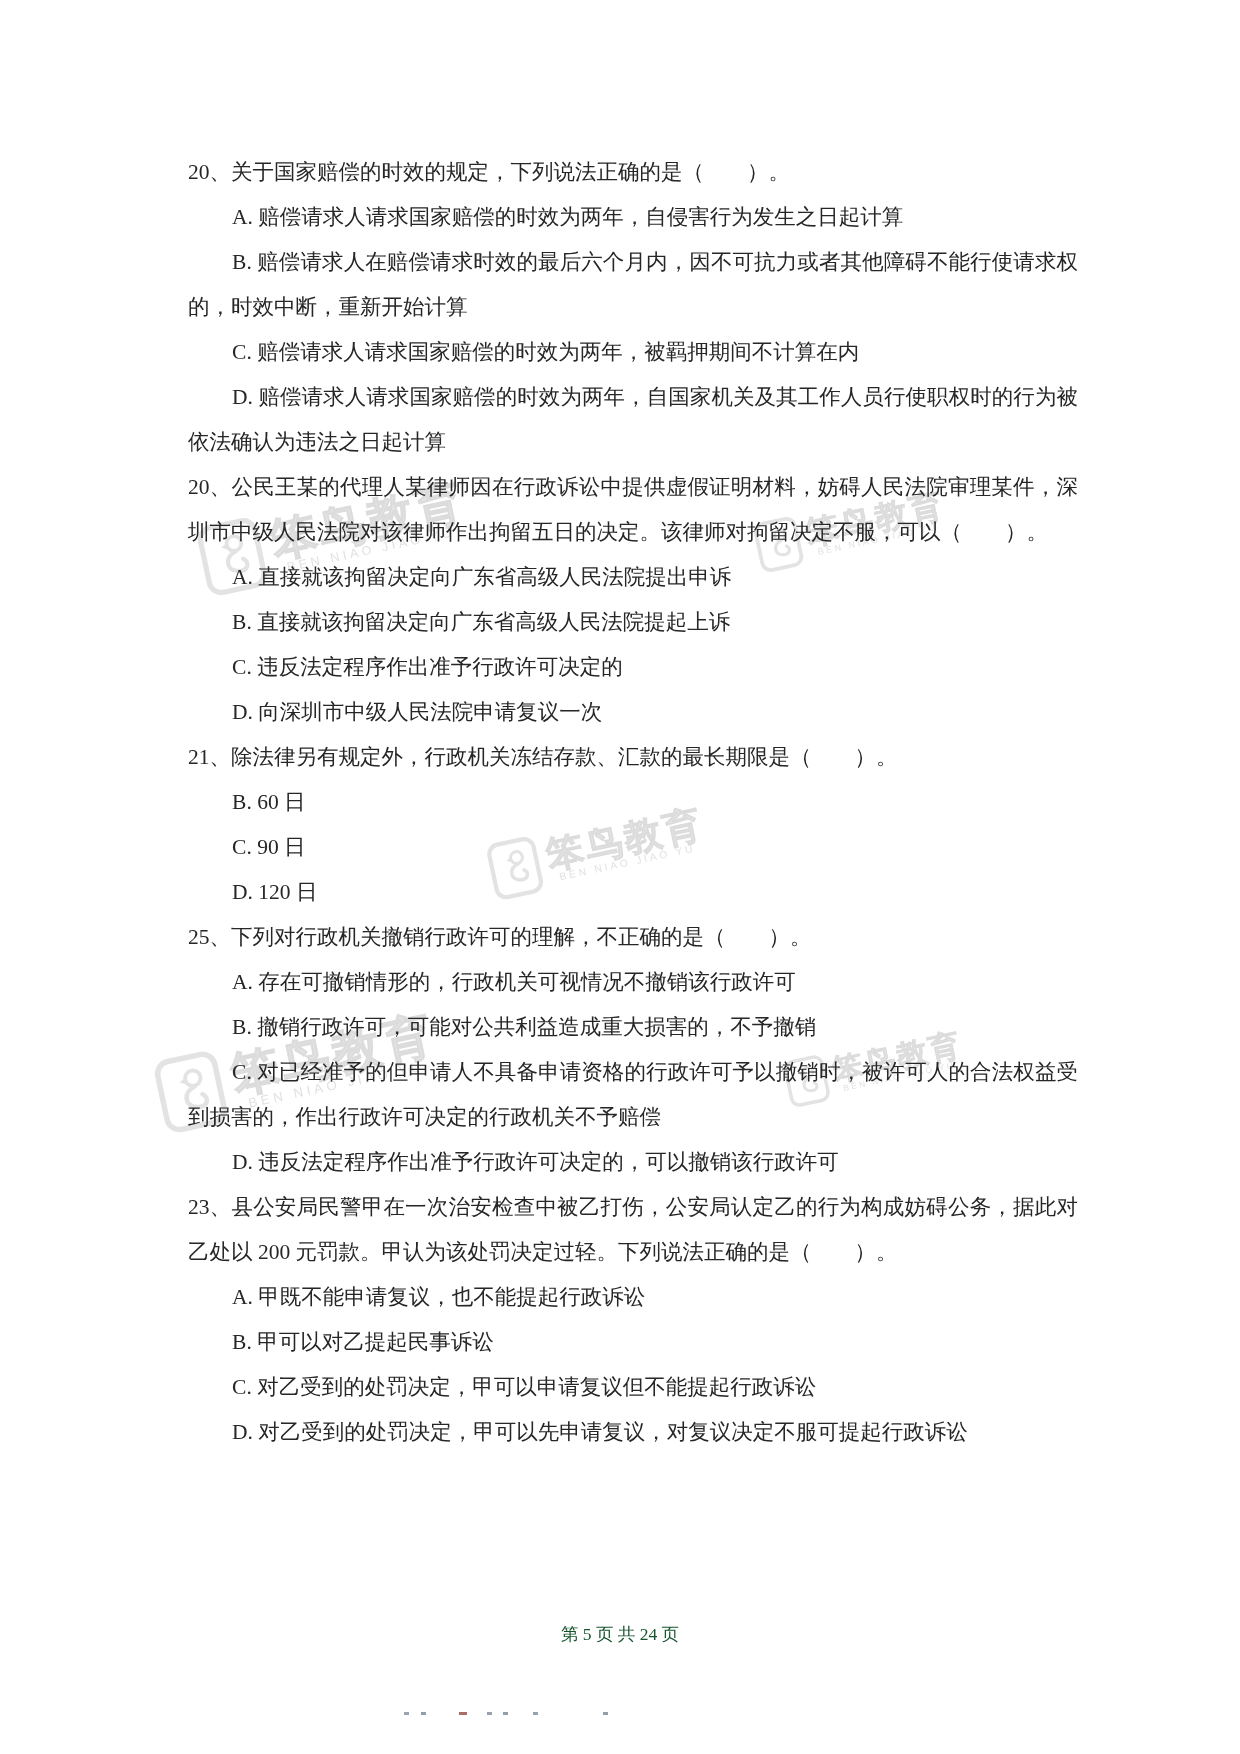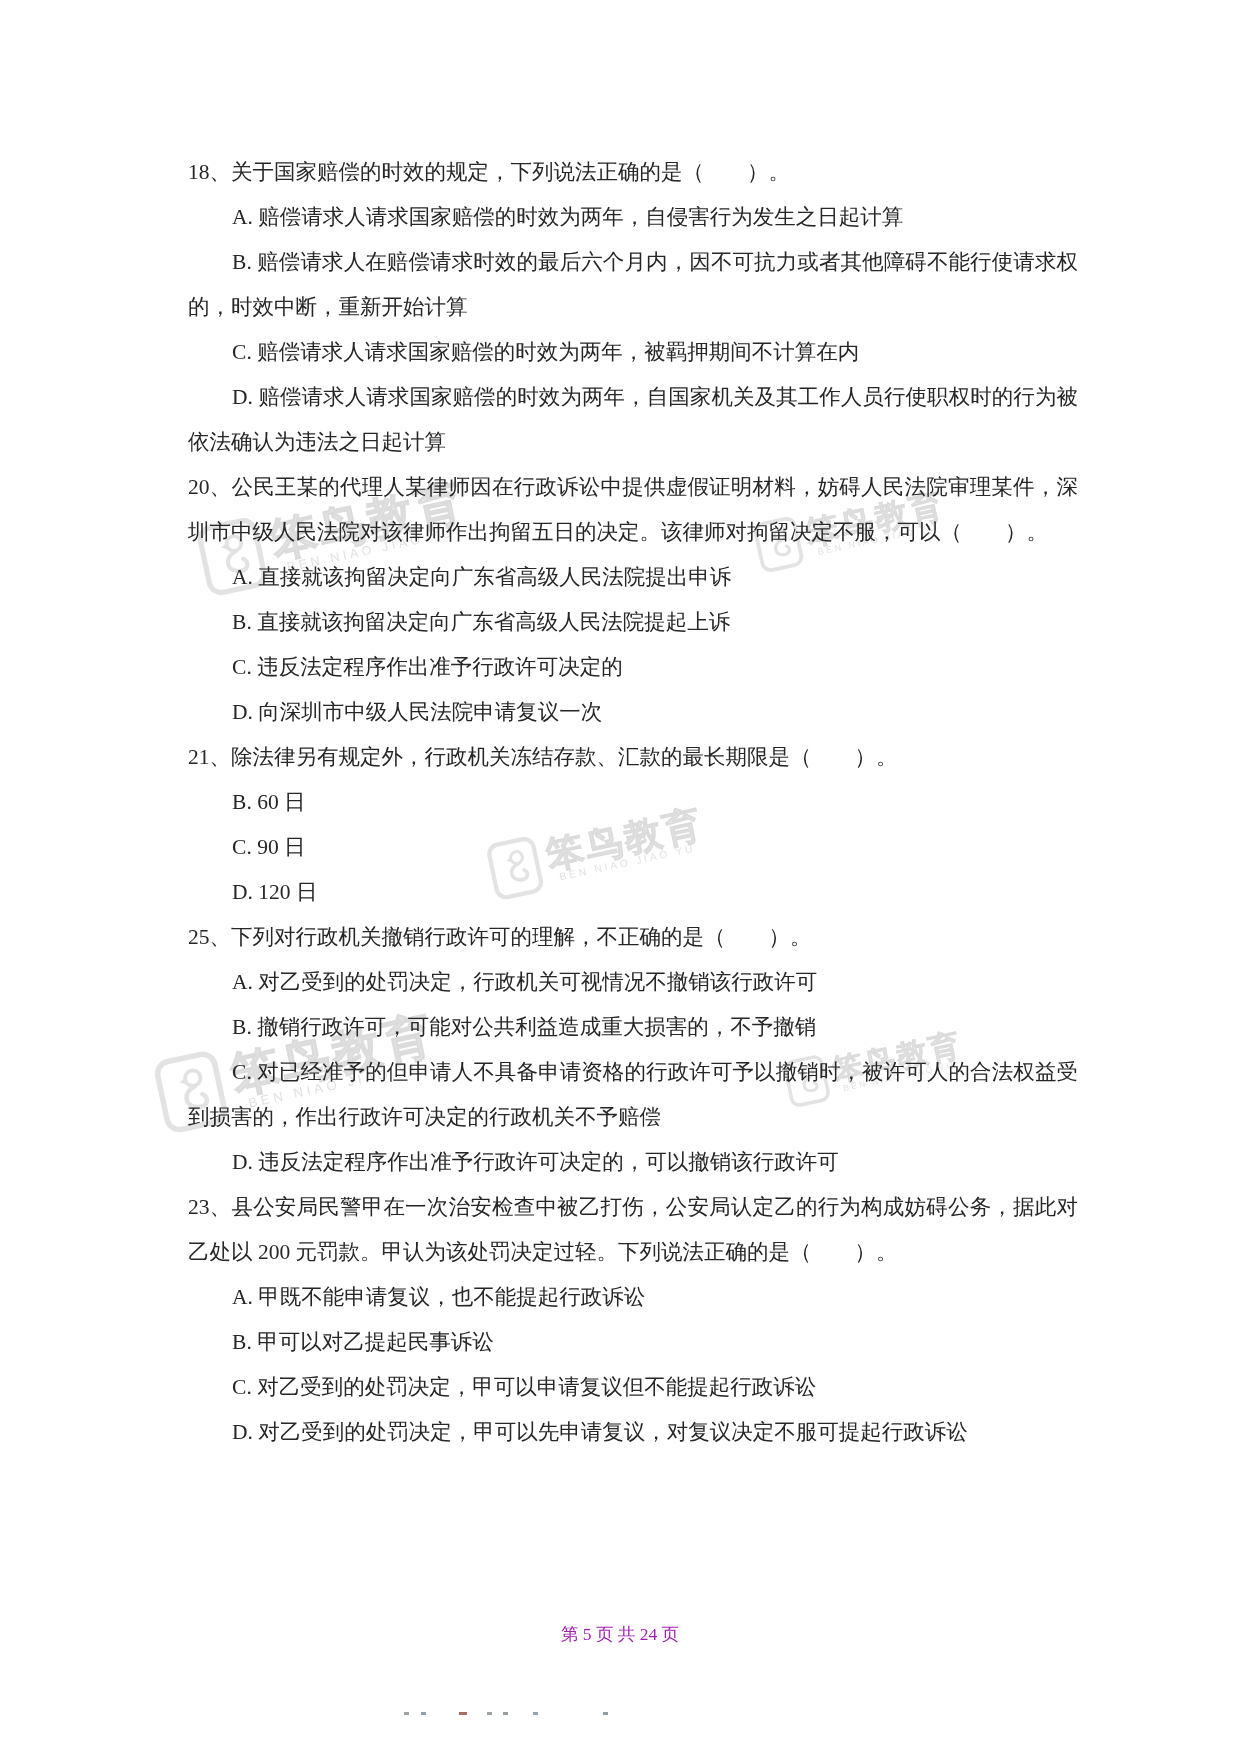--- a/index.html
+++ b/index.html
@@ -22,21 +22,21 @@
   }
   .question{margin:0;}
   .stem{text-indent:0;}
   .option{text-indent:2.05em;}
   .footer{
     position:absolute;
     left:0;top:1622px;
     width:100%;
     text-align:center;
     font-size:17.5px;
-    color:#a21caf;
+    color:#14532d;
   }
   
   .watermark{
     position:absolute;
     display:flex;
     align-items:center;
     gap:10px;
     transform-origin:left top;
     pointer-events:none;
     white-space:nowrap;
@@ -153,21 +153,21 @@
     </div>
     <div class="wm-col">
       <div class="wm-cn">笨鸟教育</div>
       <div class="wm-en">BEN NIAO JIAO YU</div>
     </div>
   </div>
 
   <div class="content">
 
     <div class="question">
-      <div class="stem">18、关于国家赔偿的时效的规定，下列说法正确的是（　　）。</div>
+      <div class="stem">20、关于国家赔偿的时效的规定，下列说法正确的是（　　）。</div>
       <div class="option">A. 赔偿请求人请求国家赔偿的时效为两年，自侵害行为发生之日起计算</div>
       <div class="option">B. 赔偿请求人在赔偿请求时效的最后六个月内，因不可抗力或者其他障碍不能行使请求权的，时效中断，重新开始计算</div>
       <div class="option">C. 赔偿请求人请求国家赔偿的时效为两年，被羁押期间不计算在内</div>
       <div class="option">D. 赔偿请求人请求国家赔偿的时效为两年，自国家机关及其工作人员行使职权时的行为被依法确认为违法之日起计算</div>
     </div>
 
     <div class="question">
       <div class="stem">20、公民王某的代理人某律师因在行政诉讼中提供虚假证明材料，妨碍人民法院审理某件，深圳市中级人民法院对该律师作出拘留五日的决定。该律师对拘留决定不服，可以（　　）。</div>
       <div class="option">A. 直接就该拘留决定向广东省高级人民法院提出申诉</div>
       <div class="option">B. 直接就该拘留决定向广东省高级人民法院提起上诉</div>
@@ -177,21 +177,21 @@
 
     <div class="question">
       <div class="stem">21、除法律另有规定外，行政机关冻结存款、汇款的最长期限是（　　）。</div>
       <div class="option">B. 60 日</div>
       <div class="option">C. 90 日</div>
       <div class="option">D. 120 日</div>
     </div>
 
     <div class="question">
       <div class="stem">25、下列对行政机关撤销行政许可的理解，不正确的是（　　）。</div>
-      <div class="option">A. 对乙受到的处罚决定，行政机关可视情况不撤销该行政许可</div>
+      <div class="option">A. 存在可撤销情形的，行政机关可视情况不撤销该行政许可</div>
       <div class="option">B. 撤销行政许可，可能对公共利益造成重大损害的，不予撤销</div>
       <div class="option">C. 对已经准予的但申请人不具备申请资格的行政许可予以撤销时，被许可人的合法权益受到损害的，作出行政许可决定的行政机关不予赔偿</div>
       <div class="option">D. 违反法定程序作出准予行政许可决定的，可以撤销该行政许可</div>
     </div>
 
     <div class="question">
       <div class="stem">23、县公安局民警甲在一次治安检查中被乙打伤，公安局认定乙的行为构成妨碍公务，据此对乙处以 200 元罚款。甲认为该处罚决定过轻。下列说法正确的是（　　）。</div>
       <div class="option">A. 甲既不能申请复议，也不能提起行政诉讼</div>
       <div class="option">B. 甲可以对乙提起民事诉讼</div>
       <div class="option">C. 对乙受到的处罚决定，甲可以申请复议但不能提起行政诉讼</div>

